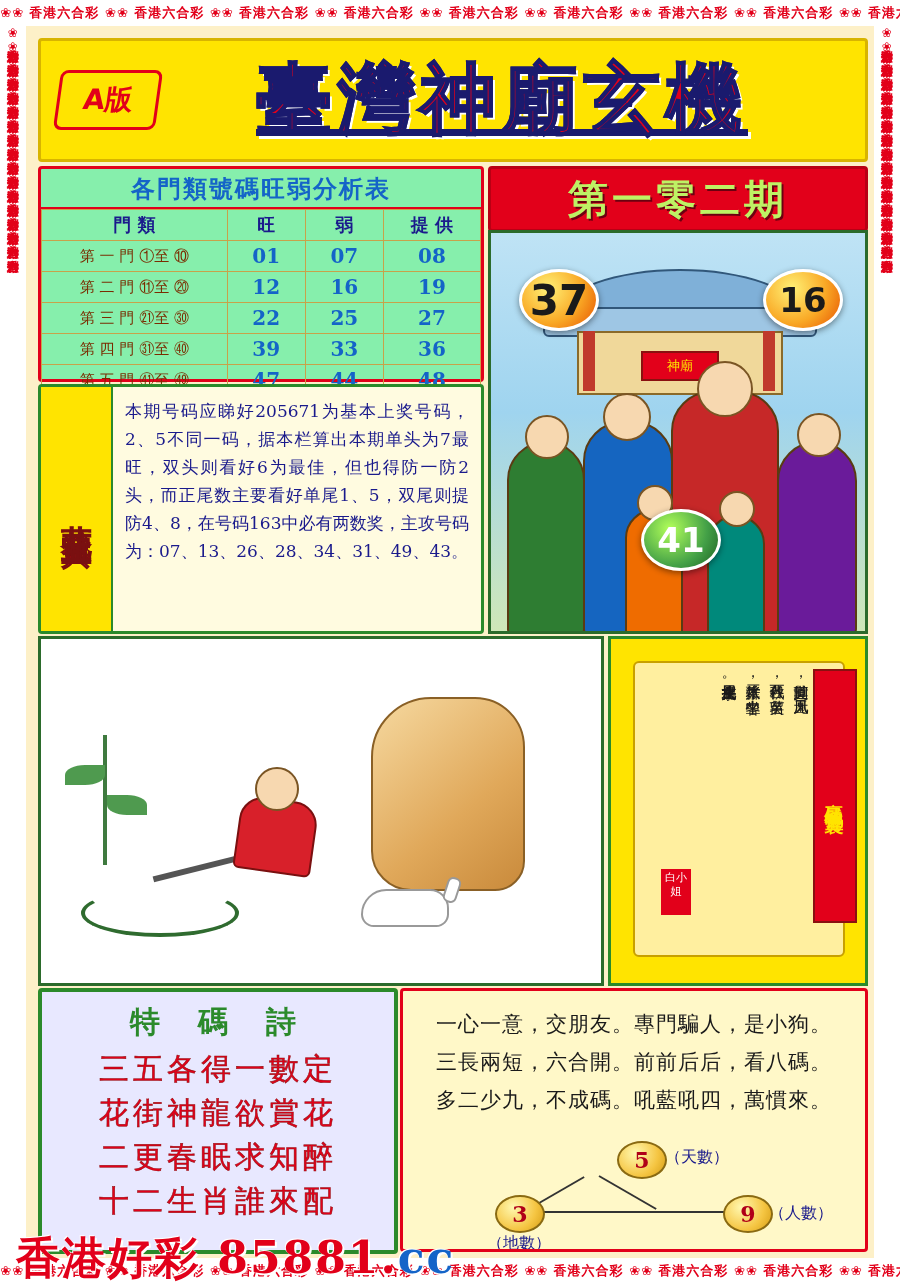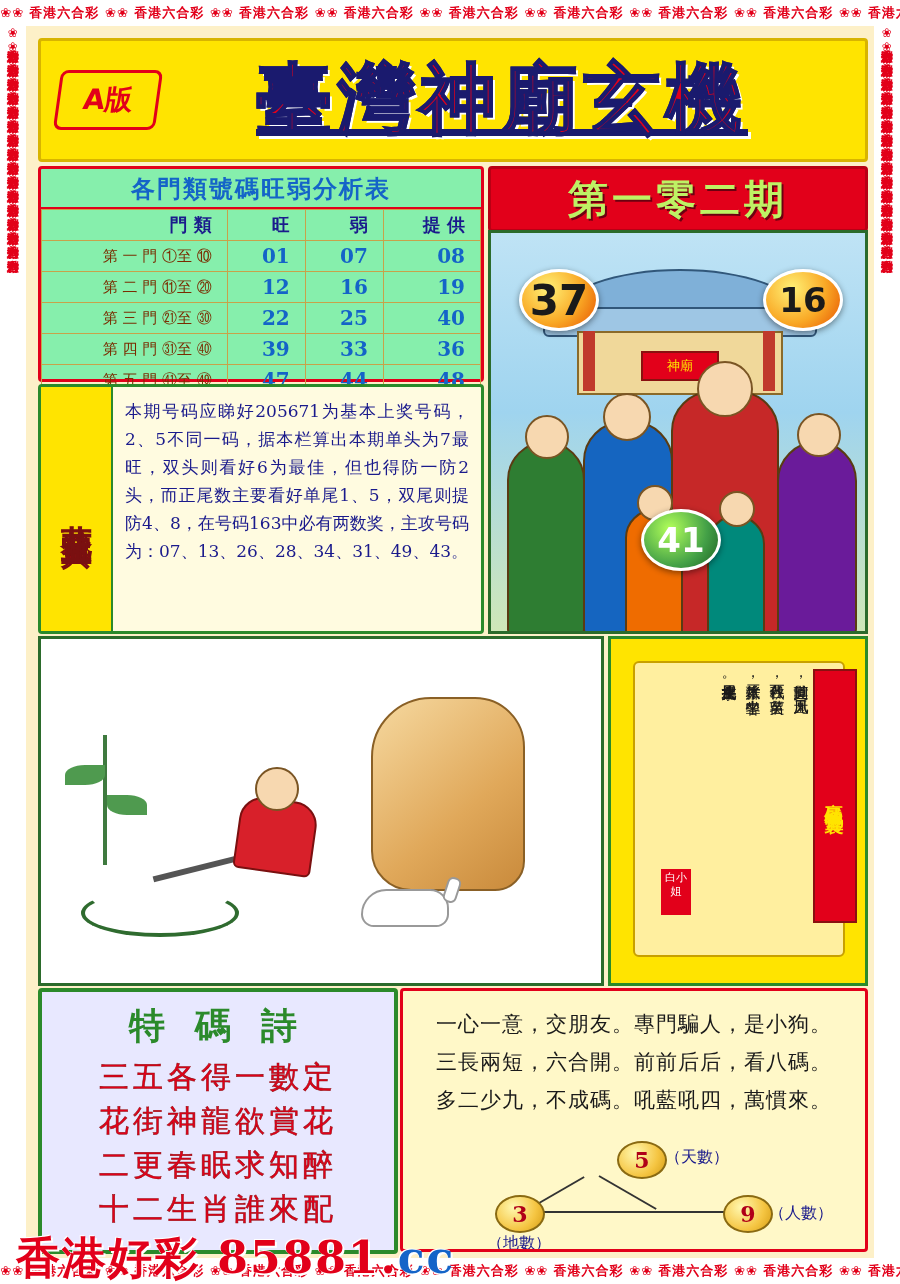--- a/index.html
+++ b/index.html
@@ -64,21 +64,21 @@
     position:absolute;left:12px;top:140px;width:440px;height:210px;
     background:#86efac;border:3px solid #e2001a;border-radius:4px;
   }
   .table-title{
     text-align:center;color:#1464c8;font-weight:bold;font-size:24px;
     font-family:"DejaVu Serif","Liberation Serif",serif;
     padding:4px 0 2px;border-bottom:2px solid #e2001a;letter-spacing:2px;
   }
   table.analysis{width:100%;border-collapse:collapse;}
   table.analysis th,table.analysis td{
-    border:1px solid #c8a24a;text-align:right;font-size:17px;padding:3px 15px;
+    border:1px solid #c8a24a;text-align:center;font-size:17px;padding:3px 15px;
     font-family:"DejaVu Serif","Liberation Serif",serif;
   }
   table.analysis th{color:#1a1a8c;font-weight:bold;font-size:18px;}
   table.analysis td.lbl{color:#7a2c00;font-size:15px;white-space:nowrap;}
   table.analysis td.num{color:#1464c8;font-weight:bold;font-size:20px;}
 
   
   .issue-box{
     position:absolute;left:462px;top:140px;width:374px;height:60px;
     background:#e2001a;border:3px solid #b80014;border-radius:4px;
@@ -229,22 +229,22 @@
     color:#fff;font-size:11px;line-height:14px;text-align:center;padding-top:2px;
     box-sizing:border-box;
   }
 
   
   .poem{
     position:absolute;left:12px;top:962px;width:352px;height:258px;
     background:#e8e8ff;border:4px solid #2b8a2b;border-radius:4px;overflow:hidden;
   }
   .poem-title{
-    text-align:center;color:#2b8a2b;font-size:36px;font-weight:bold;letter-spacing:10px;
-    font-family:Liberation Sans, sans-serif;margin:10px 0 4px;
+    text-align:center;color:#2b8a2b;font-size:30px;font-weight:bold;letter-spacing:10px;
+    font-family:Liberation Mono, monospace;margin:10px 0 4px;
   }
   .poem-line{
     text-align:center;color:#e2001a;font-size:30px;line-height:44px;letter-spacing:4px;
     font-family:"DejaVu Serif","Liberation Serif",serif;
     -webkit-text-stroke:.5px #8a1010;
   }
 
   
   .rbox{
     position:absolute;left:374px;top:962px;width:462px;height:258px;
@@ -325,21 +325,21 @@
         <tr>
           <td class="lbl">第 二 門 ⑪至 ⑳</td>
           <td class="num">12</td>
           <td class="num">16</td>
           <td class="num">19</td>
         </tr>
         <tr>
           <td class="lbl">第 三 門 ㉑至 ㉚</td>
           <td class="num">22</td>
           <td class="num">25</td>
-          <td class="num">40</td>
+          <td class="num">27</td>
         </tr>
         <tr>
           <td class="lbl">第 四 門 ㉛至 ㊵</td>
           <td class="num">39</td>
           <td class="num">33</td>
           <td class="num">36</td>
         </tr>
         <tr>
           <td class="lbl">第 五 門 ㊶至 ㊾</td>
           <td class="num">47</td>

